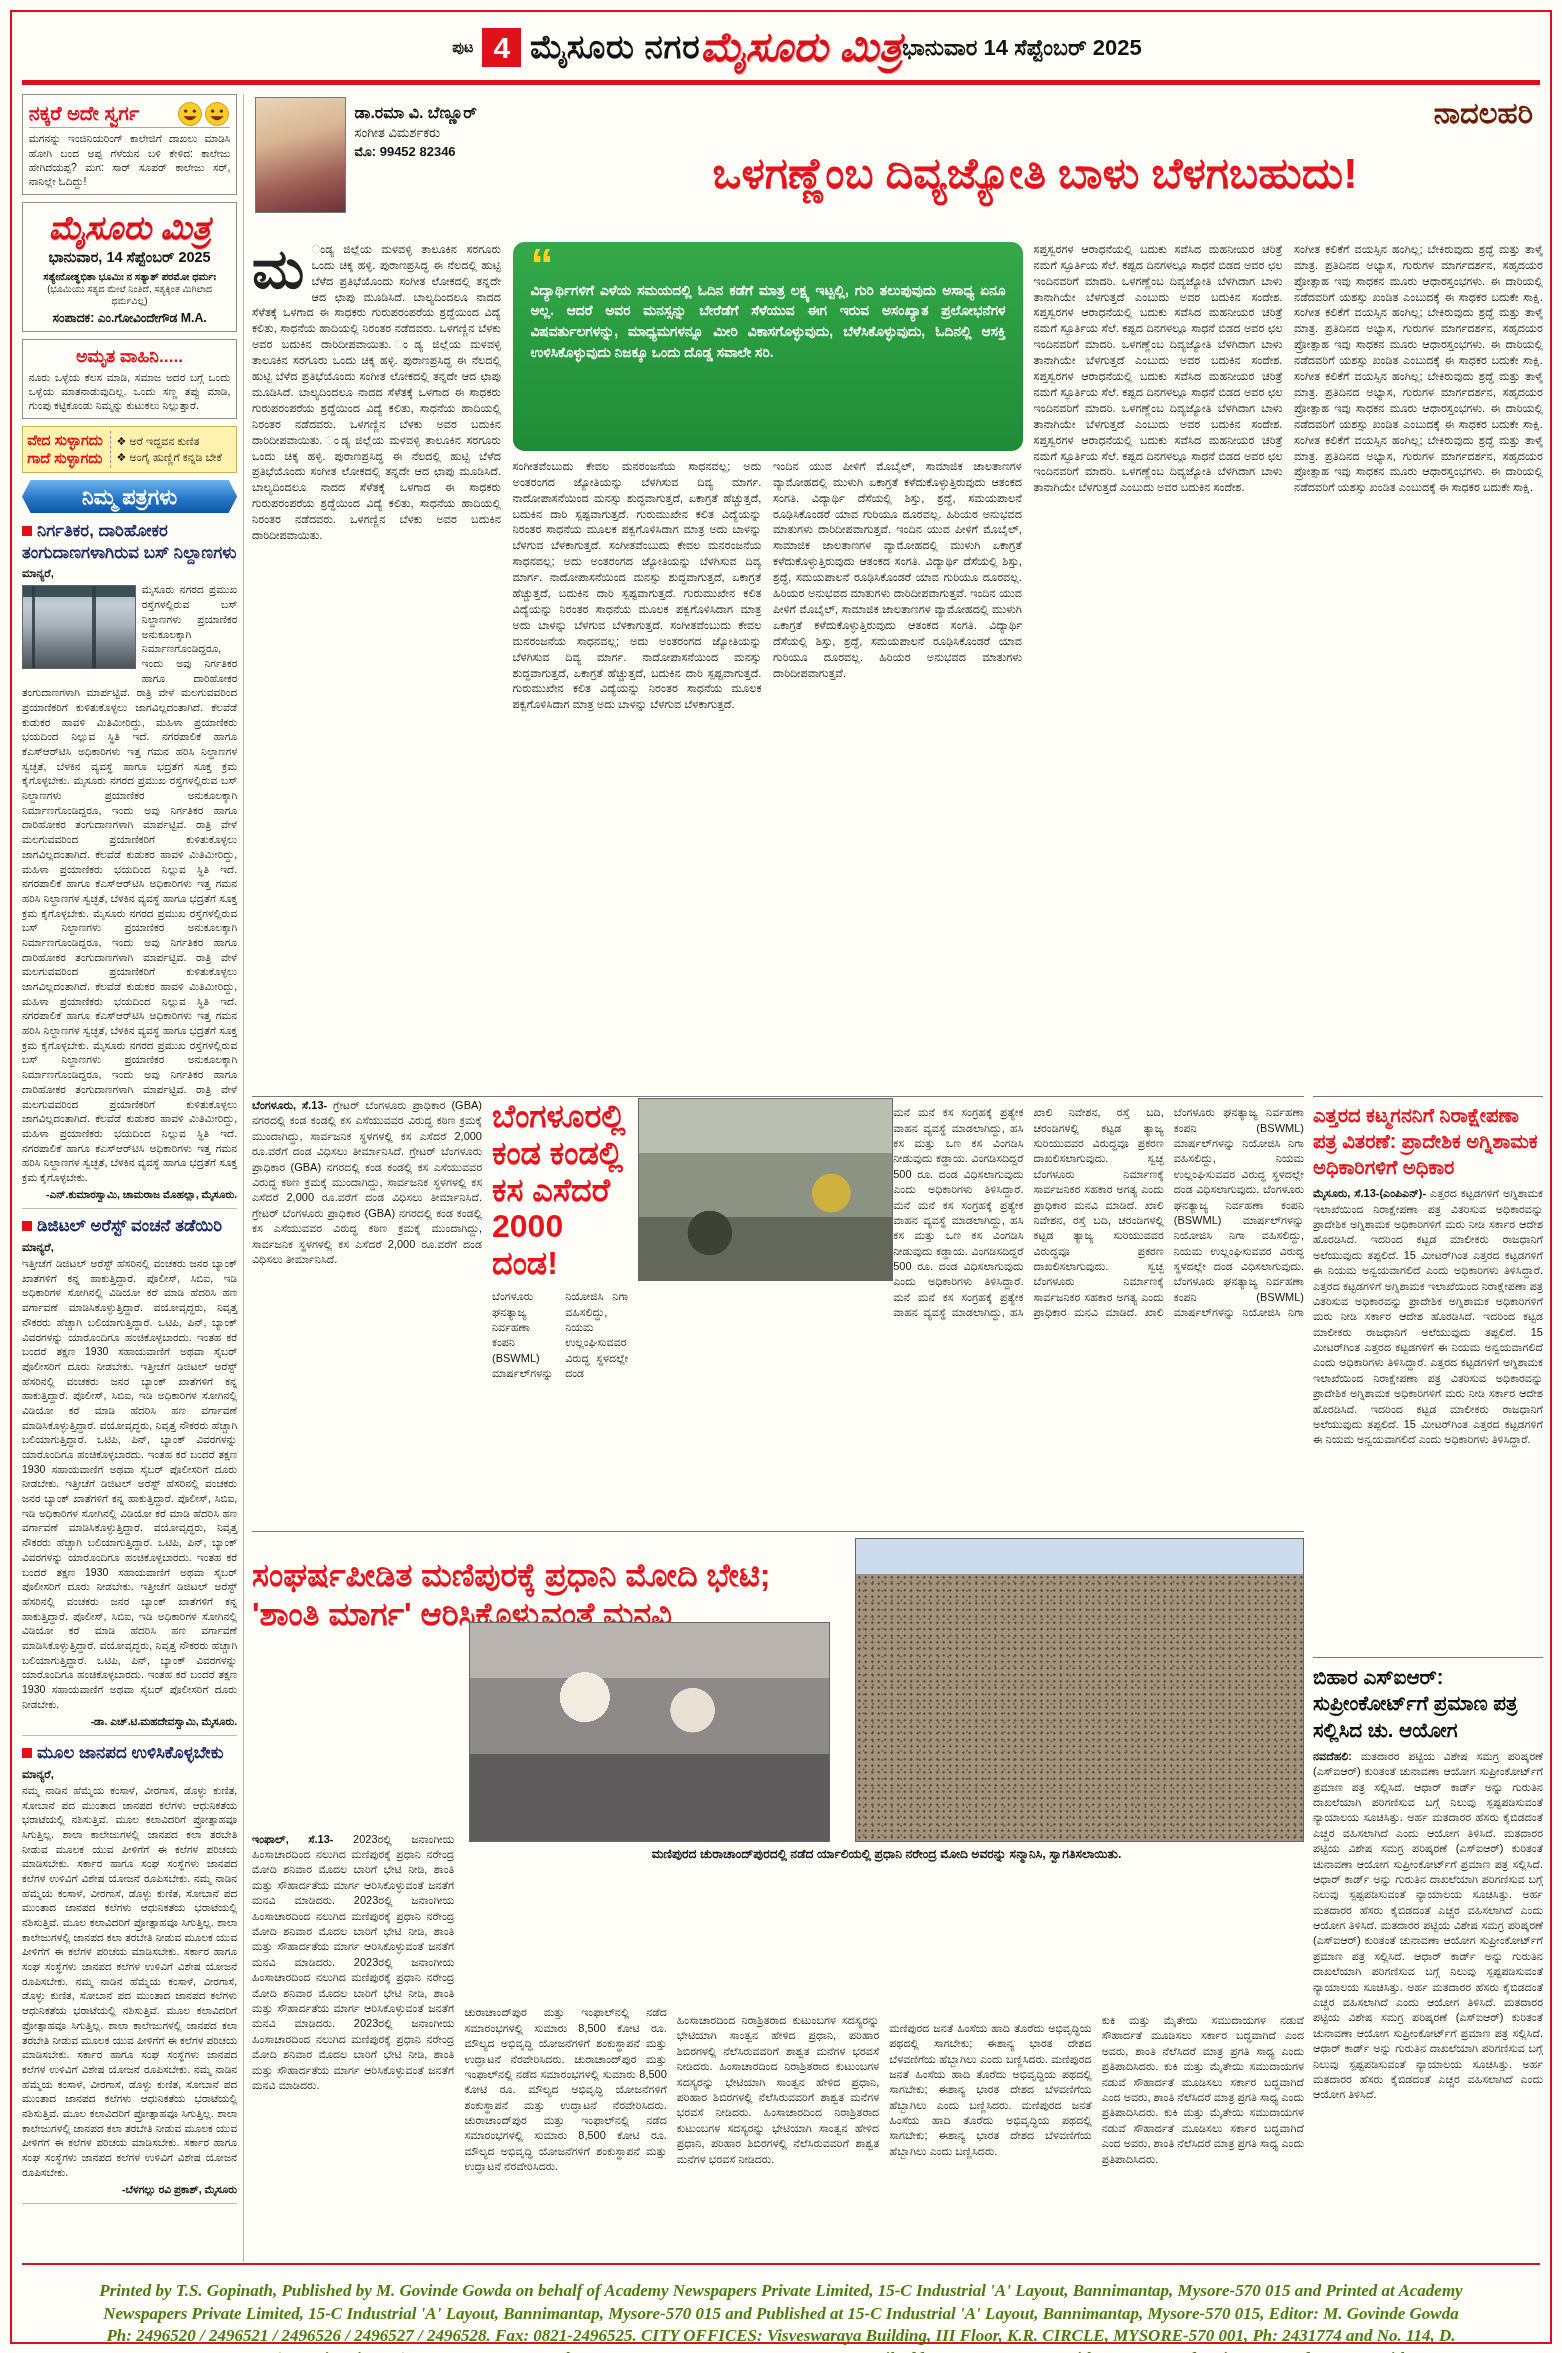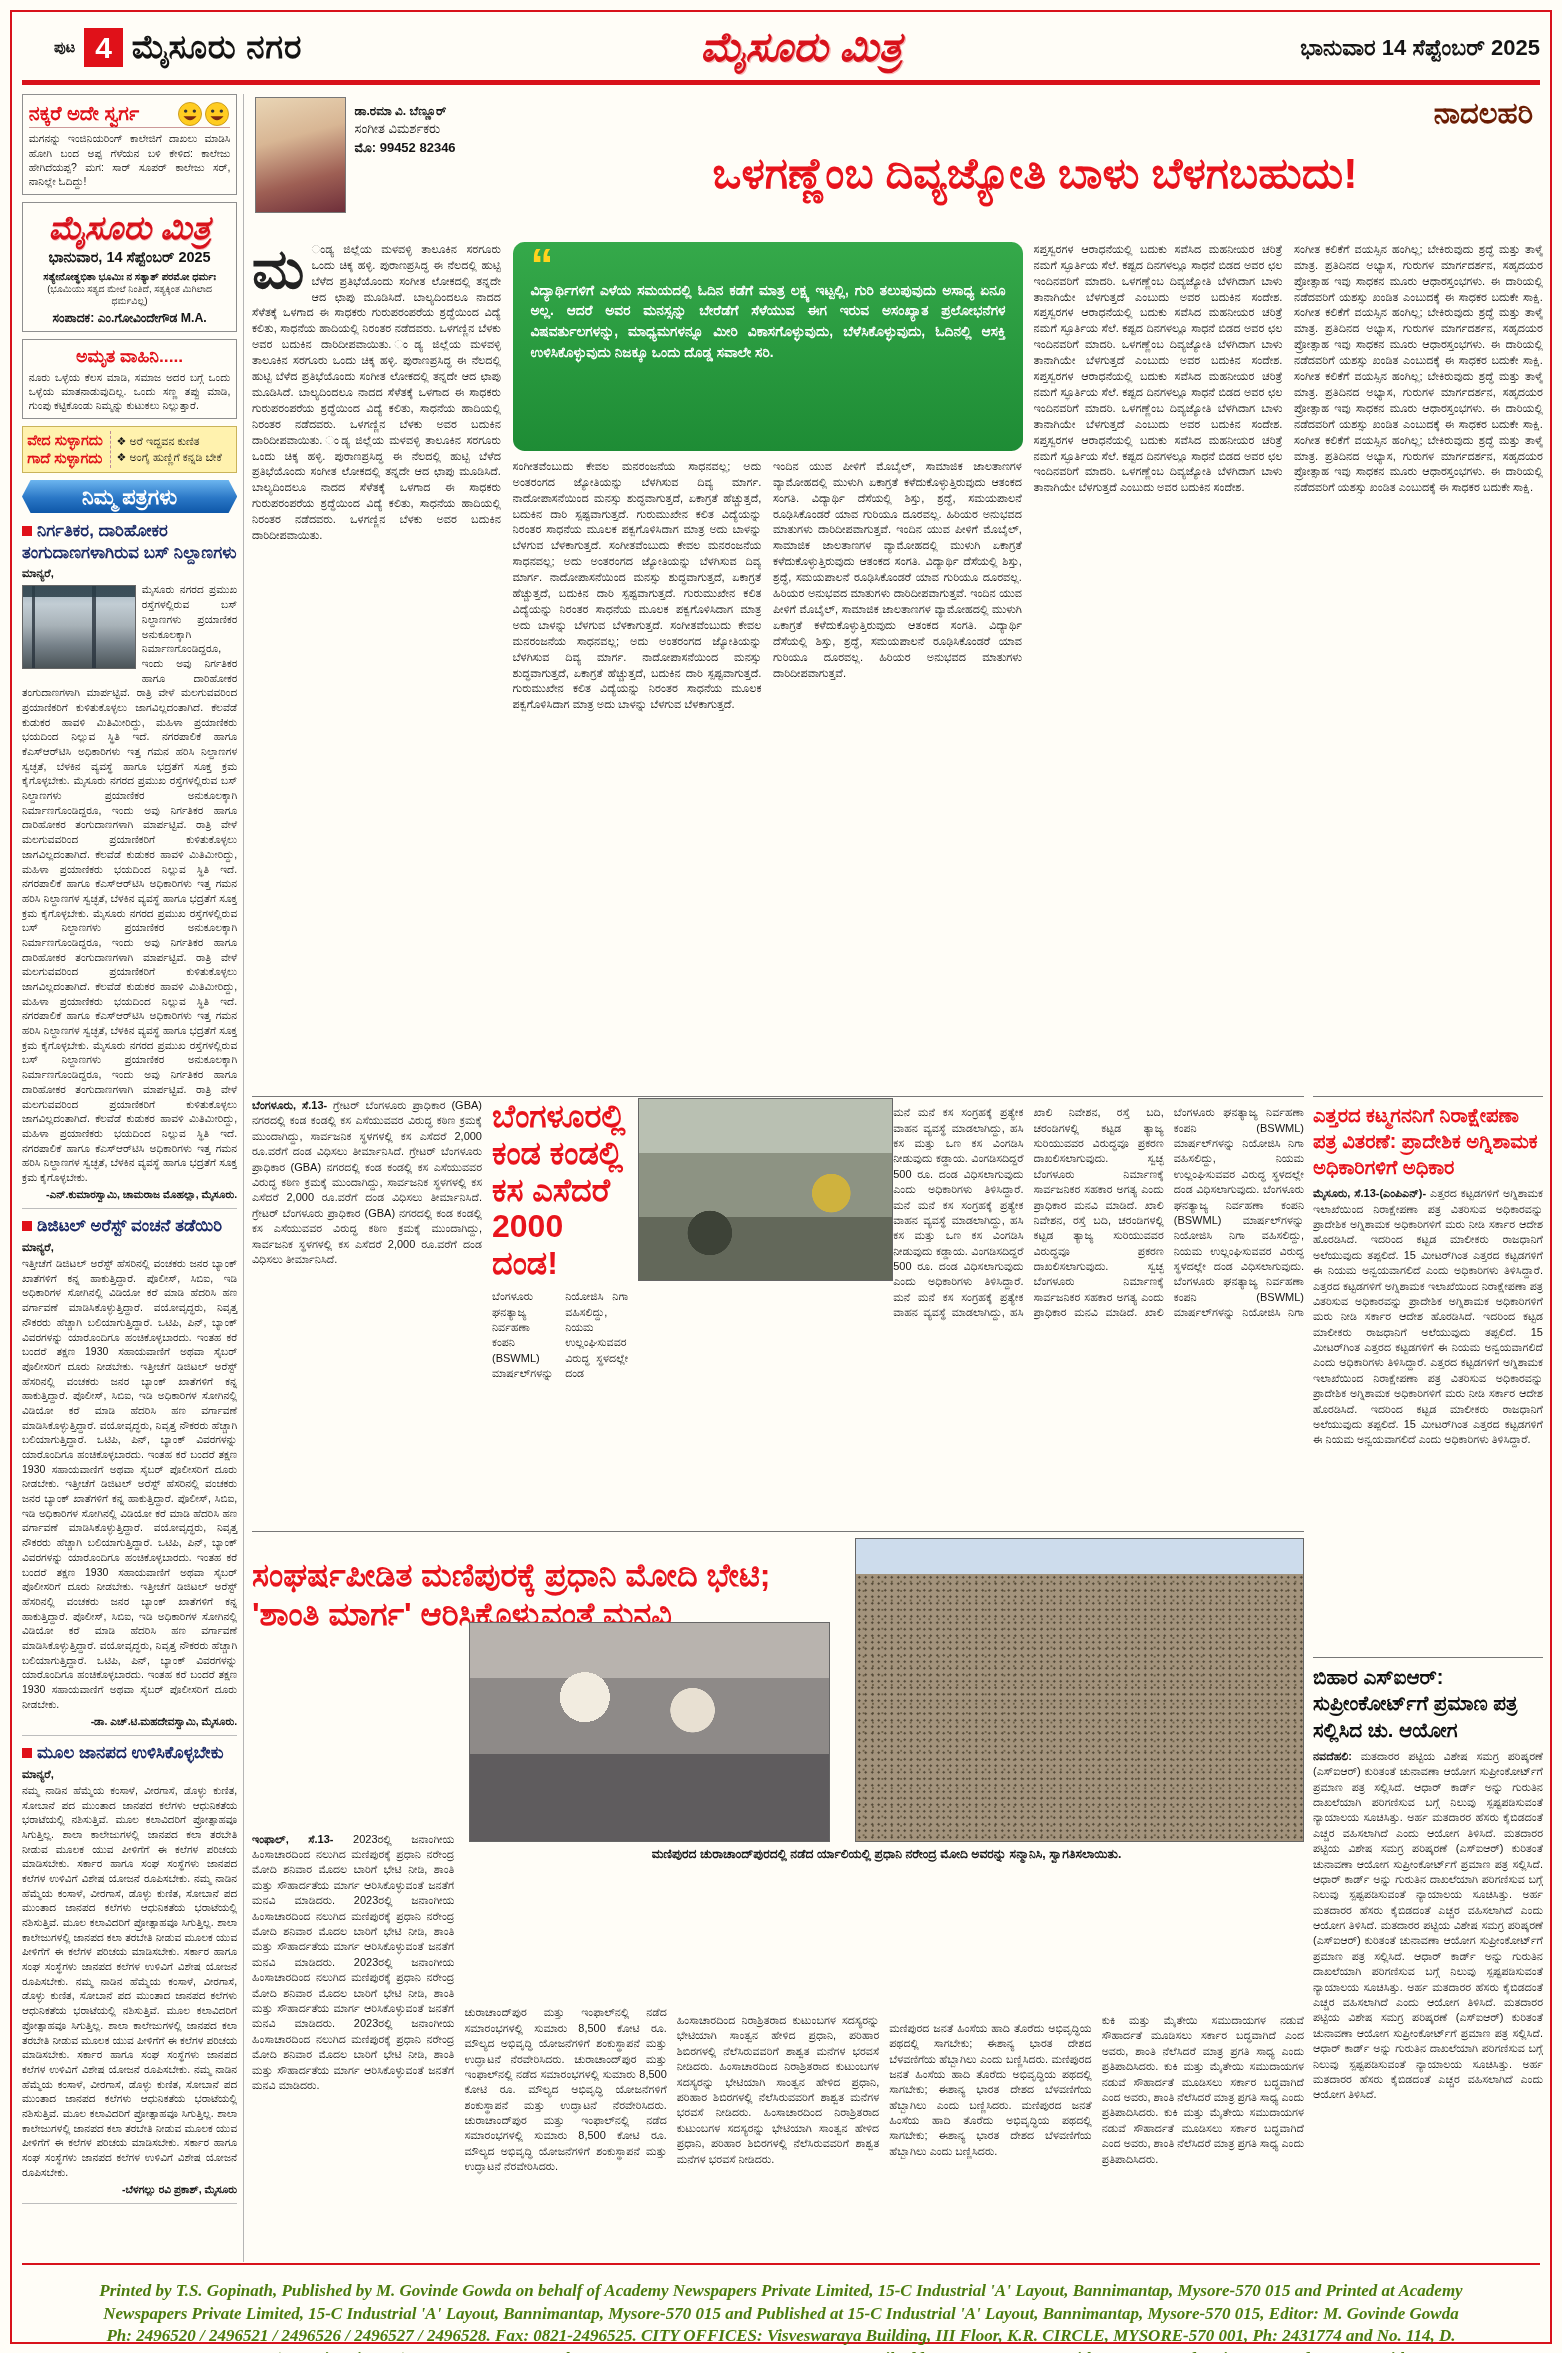--- a/index.html
+++ b/index.html
@@ -2,21 +2,21 @@
 <html lang="kn" style="font-size:11.6px"><head>
 <meta charset="utf-8">
 <style>
   *{box-sizing:border-box;margin:0;padding:0;}
   html,body{background:#9a9a9a;}
   .page{position:relative;width:1562px;height:2354px;background:#fffdf7;overflow:hidden;
         font-family:"Liberation Sans","DejaVu Sans",sans-serif;color:#141414;}
   .pframe{position:absolute;left:10px;top:10px;right:10px;bottom:10px;border:2.2px solid #d8121b;pointer-events:none;}
 
   
-  .header{position:absolute;left:22px;right:22px;top:20px;height:55px;display:flex;align-items:center;justify-content:space-between;margin-left:32px;}
+  .header{position:absolute;left:22px;right:22px;top:20px;height:55px;display:flex;align-items:center;justify-content:center;margin-left:32px;}
   .hdr-left{display:flex;align-items:center;gap:8.7px;}
   .hdr-page-label{font-size:14.5px;font-weight:bold;}
   .hdr-page-num{width:39px;height:39px;background:#e01119;color:#fff;font-size:30px;font-weight:bold;display:flex;align-items:center;justify-content:center;}
   .hdr-section{font-size:33px;font-weight:bold;letter-spacing:0.7px;}
   .hdr-brand{font-size:41px;font-weight:bold;font-style:italic;color:#d8121b;text-shadow:1.4px 1.4px 0 #f5b9b9;}
   .hdr-date{font-size:22px;font-weight:bold;}
   .hdr-rule{position:absolute;left:22px;right:22px;top:80px;height:3.6px;border-top:4.3px solid #d8121b;border-bottom:1.4px solid #d8121b;}
 
   
   .leftcol{position:absolute;left:22px;top:94px;width:222px;height:2168px;overflow:hidden;border-right:0.7px solid #b5b5b5;padding-right:5.8px;}
@@ -47,21 +47,21 @@
       linear-gradient(180deg,#9fb2bd 0%,#c2cdd4 22%,#a8b2b8 48%,#77828a 72%,#4b5458 100%);}
   .lbody{font-size:10.5px;line-height:1.4;text-align:justify;}
   .lsign{font-weight:bold;font-size:10.5px;text-align:right;margin:3.6px 0 4.3px;}
 
   
   .feature{position:absolute;left:252px;top:94px;width:1291px;height:997px;}
   .f-top{position:relative;height:142px;}
   .author-card{position:absolute;left:0;top:0;width:290px;height:136px;display:flex;gap:8.7px;padding:2.9px;}
   .author-photo{width:91px;height:116px;border:0.7px solid #777;
      background:linear-gradient(165deg,#e9d5b5 0%,#d8b694 35%,#9e5f54 70%,#6e2f3a 100%);}
-  .author-name{font-weight:bold;font-size:12px;margin-top:7.2px;}
+  .author-name{font-weight:bold;font-size:16px;margin-top:7.2px;}
   .author-role{font-size:13px;margin-top:2.9px;}
   .author-phone{font-size:13px;font-weight:bold;margin-top:2.9px;}
   .f-label{position:absolute;right:10px;top:2.9px;font-size:29px;font-weight:bold;color:#6b1d04;}
   .f-headline{position:absolute;left:297px;right:22px;top:57px;text-align:center;font-size:43px;font-weight:bold;color:#e8141c;line-height:1.05;}
   .f-bodywrap{position:relative;margin-top:5.8px;height:845px;display:flex;gap:11.6px;overflow:hidden;}
   .f-col{flex:1;font-size:11.2px;line-height:1.42;text-align:justify;overflow:hidden;}
   .f-col.padded{padding-top:217px;}
   .f-quote{position:absolute;left:261px;top:0;width:510px;height:209px;background:linear-gradient(180deg,#35a94a,#1e8c35);border-radius:11.6px;color:#fff;padding:10px 17.4px;font-size:13.8px;font-weight:bold;text-align:justify;line-height:1.5;}
   .qmark{display:block;color:#ffd21e;font-size:46px;line-height:.6;height:29px;}
   .dropcap{float:left;font-size:55px;line-height:.85;font-weight:bold;margin:4.3px 7.2px 0 0;color:#222;}

